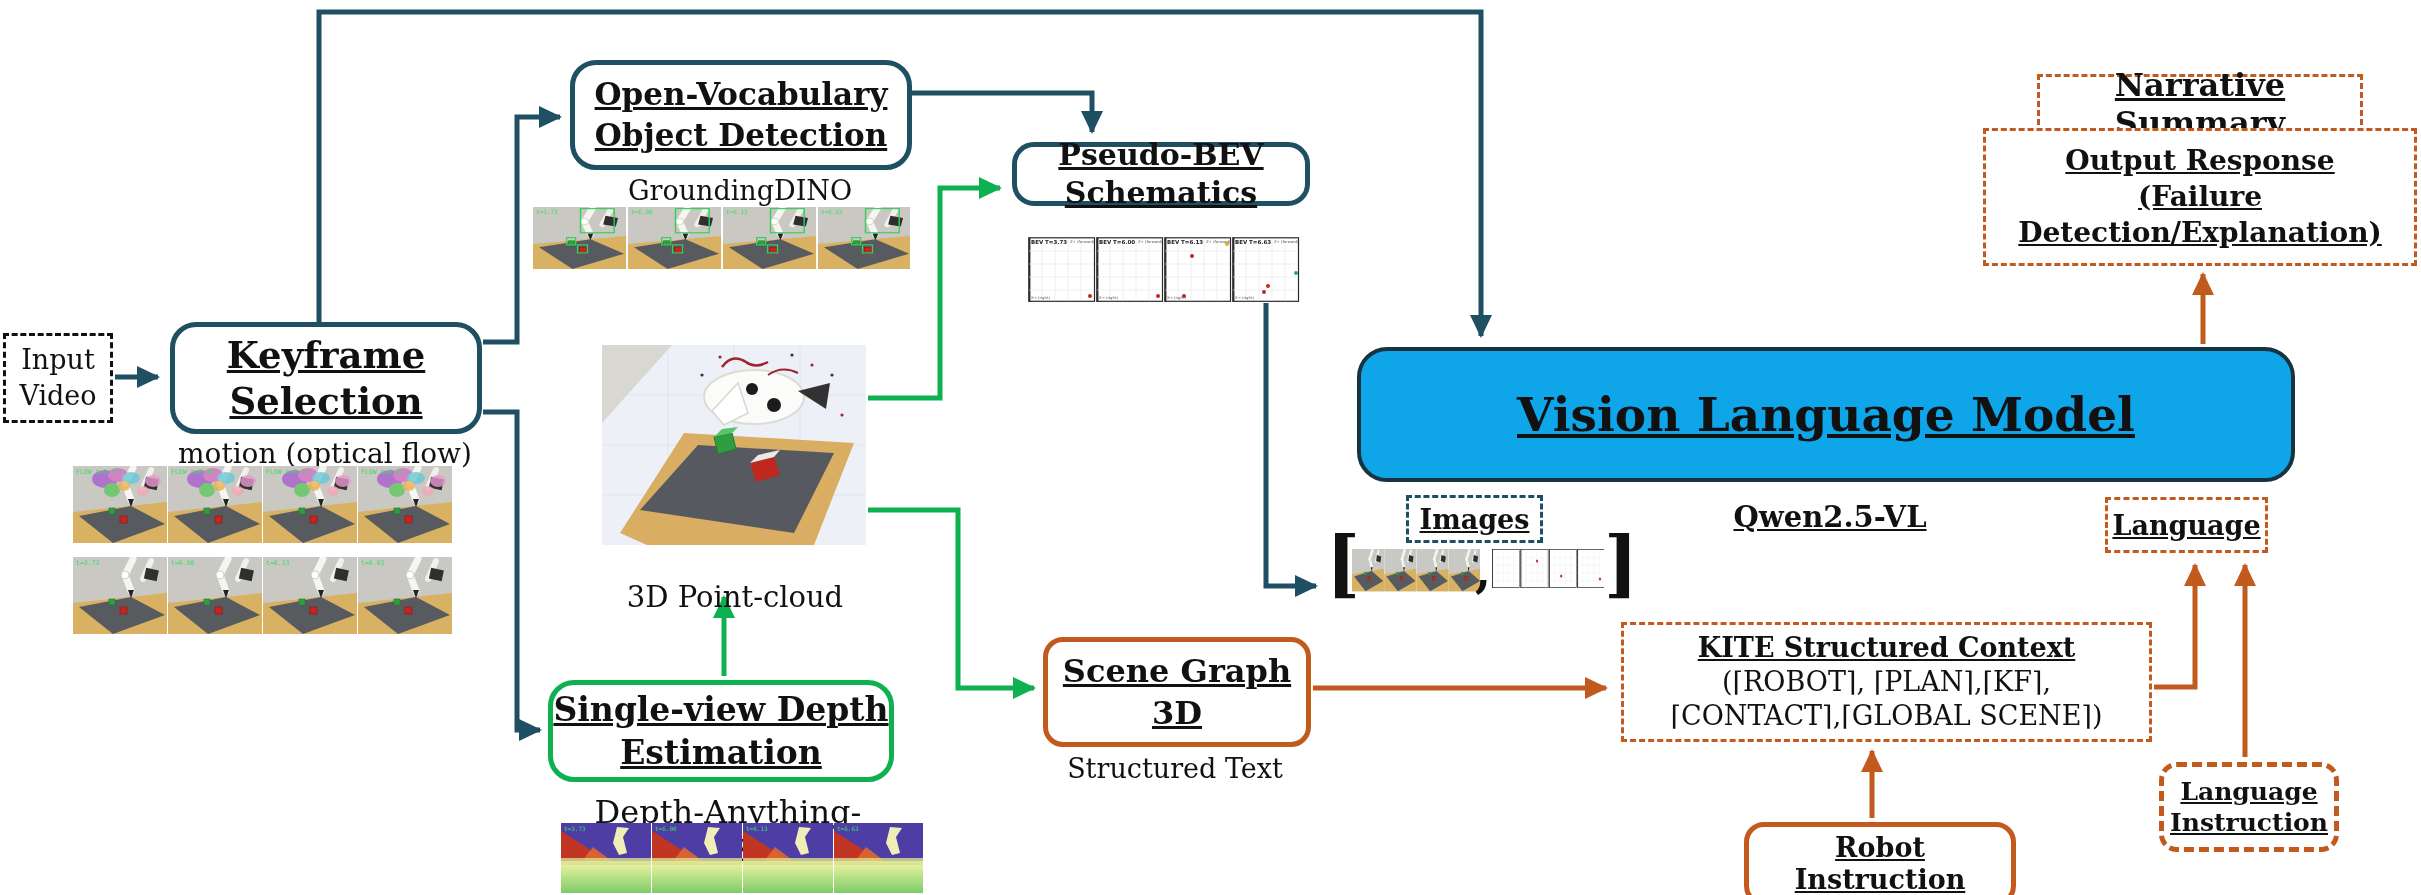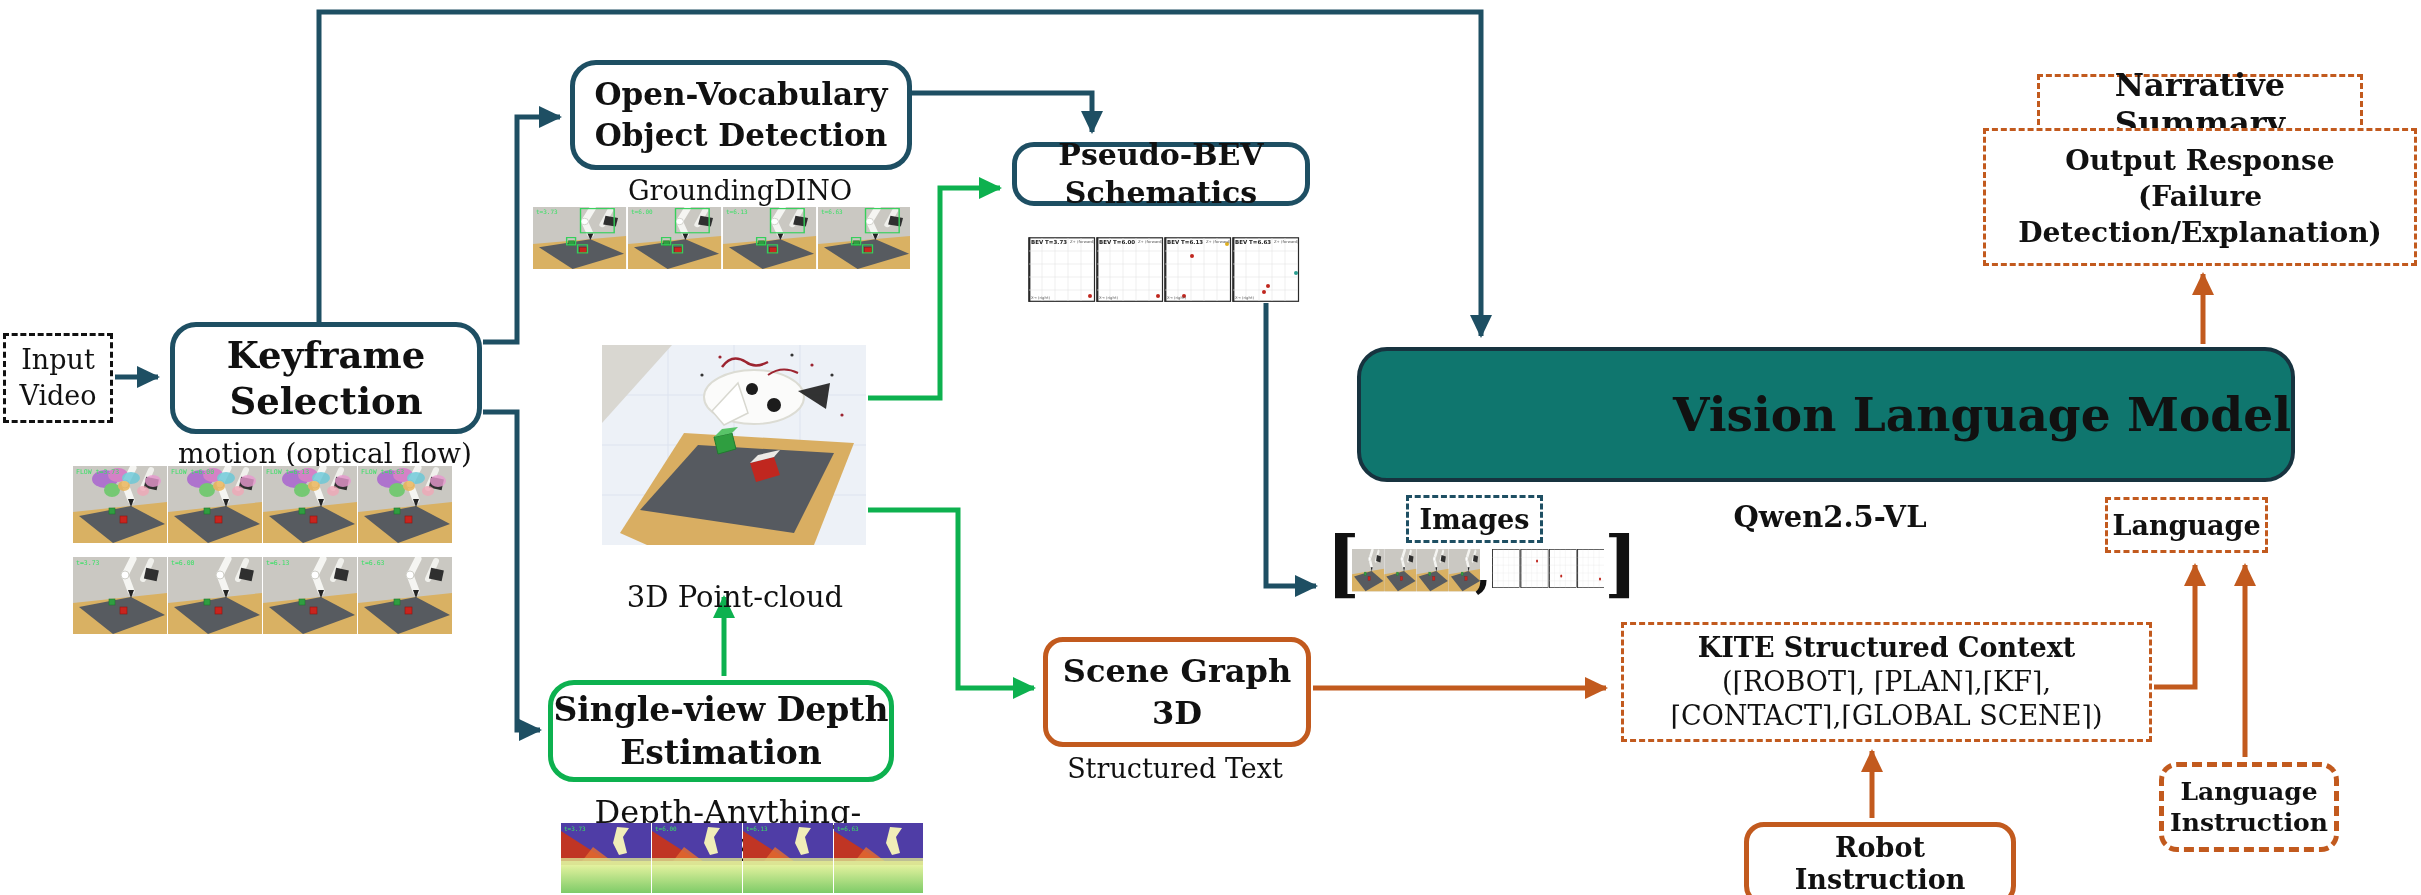--- a/index.html
+++ b/index.html
@@ -1,21 +1,21 @@
 <!DOCTYPE html>
 <html><head>
 <meta charset="utf-8">
 <style>
   html,body{margin:0;padding:0;background:#ffffff;}
   .canvas{position:relative;width:2421px;height:895px;background:#fff;
           font-family:"DejaVu Serif",serif;color:#111;overflow:hidden;}
   .layer{position:absolute;left:0;top:0;z-index:1;}
   .box{position:absolute;z-index:2;background:#fff;display:flex;flex-direction:column;
        align-items:center;justify-content:center;text-align:center;box-sizing:border-box;}
-  .bold{font-weight:700;}
+  .bold{font-weight:700;text-decoration:underline;}
   .teal-b{border:5px solid #1e4f63;border-radius:26px;}
   .green-b{border:5px solid #0db14f;border-radius:26px;}
   .orange-b{border:5px solid #c25a1e;border-radius:20px;}
   .dash-black{border:3px dashed #111;}
   .dash-teal{border:3px dashed #1e4f63;}
   .dash-orange{border:3px dashed #c25a1e;}
   .dash-orange-heavy{border:5px dashed #c25a1e;border-radius:18px;}
   .cap{position:absolute;z-index:2;text-align:center;}
   .strip{position:absolute;z-index:2;}
   .bracket{position:absolute;z-index:2;font-family:"DejaVu Serif",serif;font-weight:700;}
@@ -120,21 +120,21 @@
     <div>Object Detection</div>
   </div>
   <div class="cap" style="left:590px;top:175px;width:300px;font-size:27px;">GroundingDINO</div>
 
   <div class="box teal-b bold" style="left:1012px;top:142px;width:298px;height:64px;font-size:30px;line-height:38px;border-radius:22px;">
     <div>Pseudo-BEV</div>
     <div>Schematics</div>
   </div>
 
   <div class="box bold" style="left:1357px;top:347px;width:938px;height:135px;font-size:47px;
-       background:#0f766e;border:4px solid #17333f;border-radius:30px;align-items:flex-end;">
+       background:#0ea5e9;border:4px solid #17333f;border-radius:30px;">
     <div>Vision Language Model</div>
   </div>
   <div class="cap bold" style="left:1700px;top:500px;width:260px;font-size:29px;">Qwen2.5-VL</div>
 
   <div class="box dash-teal bold" style="left:1406px;top:495px;width:137px;height:48px;font-size:27px;">
     <div>Images</div>
   </div>
 
   <div class="box green-b bold" style="left:548px;top:680px;width:346px;height:102px;font-size:33px;line-height:43px;">
     <div>Single-view Depth</div>

